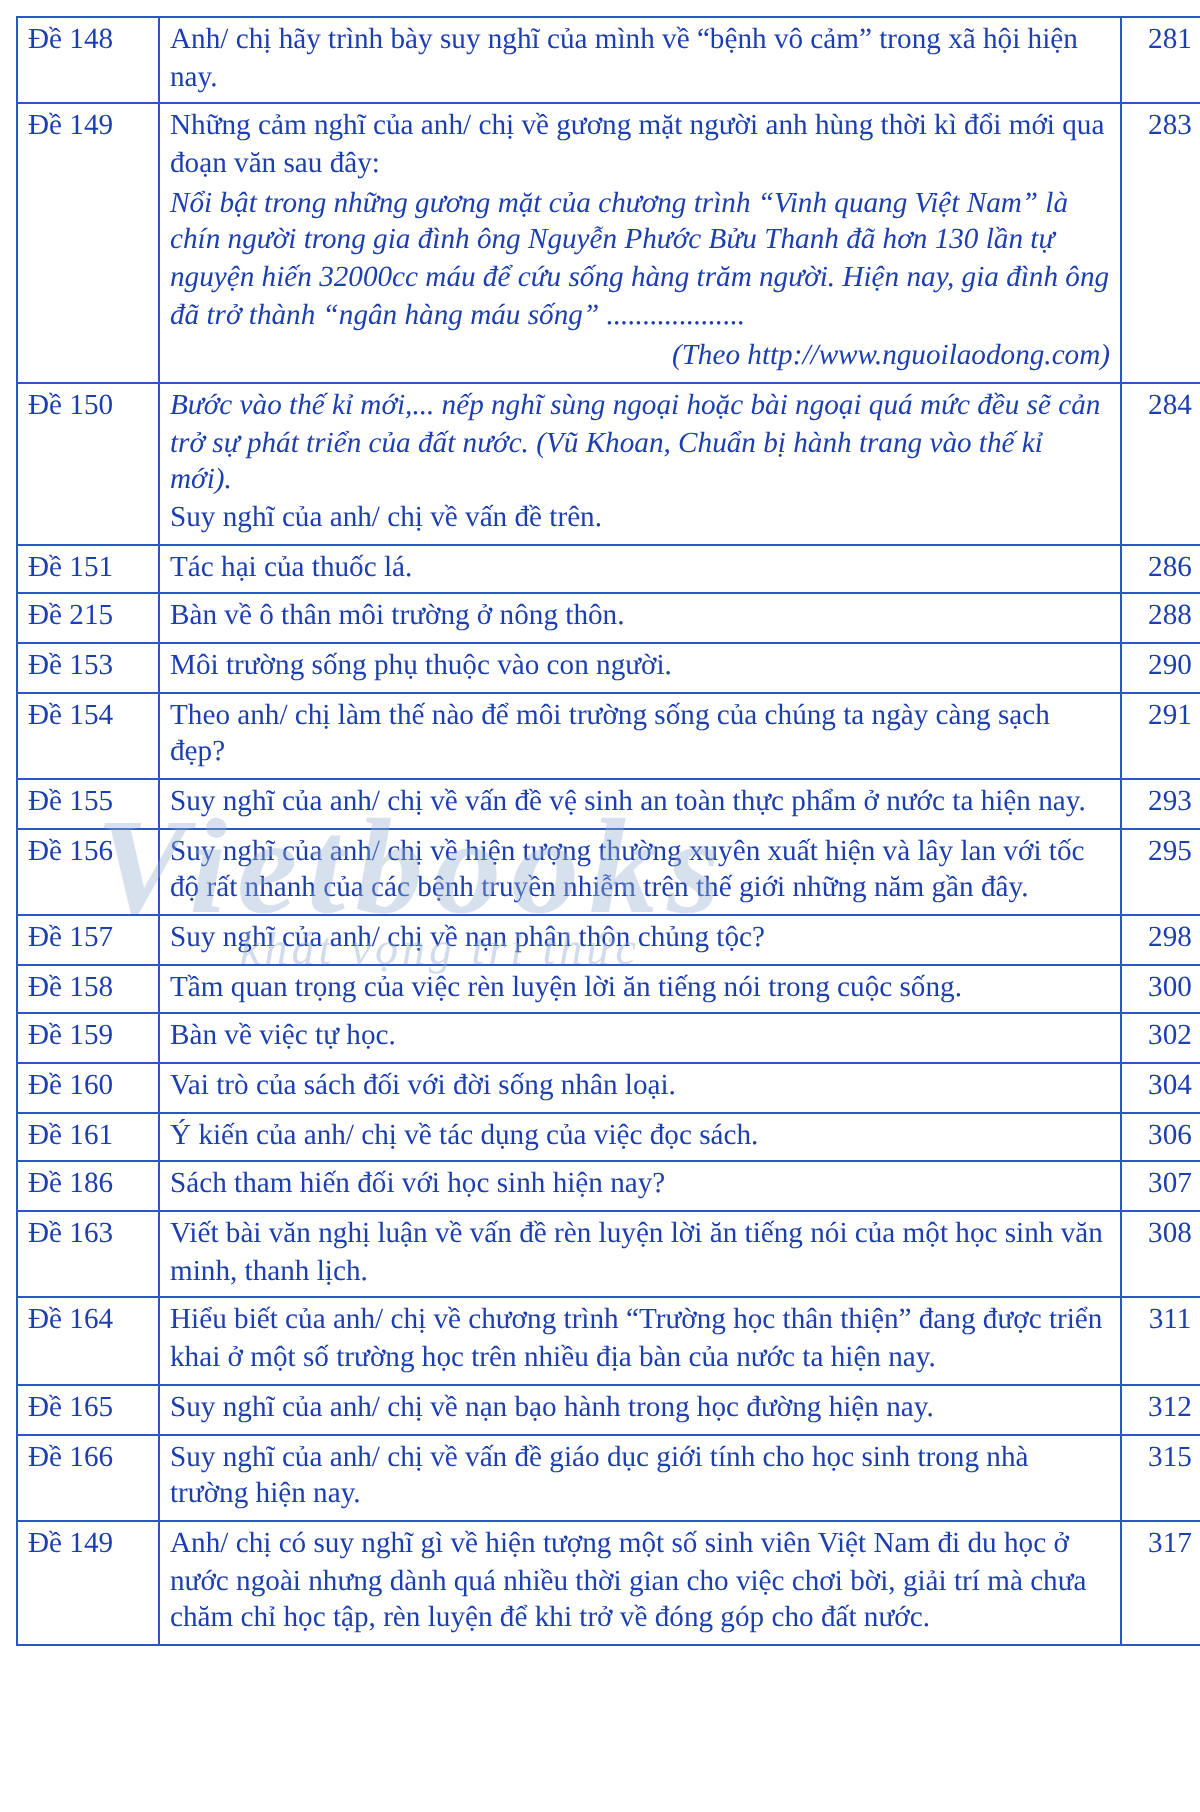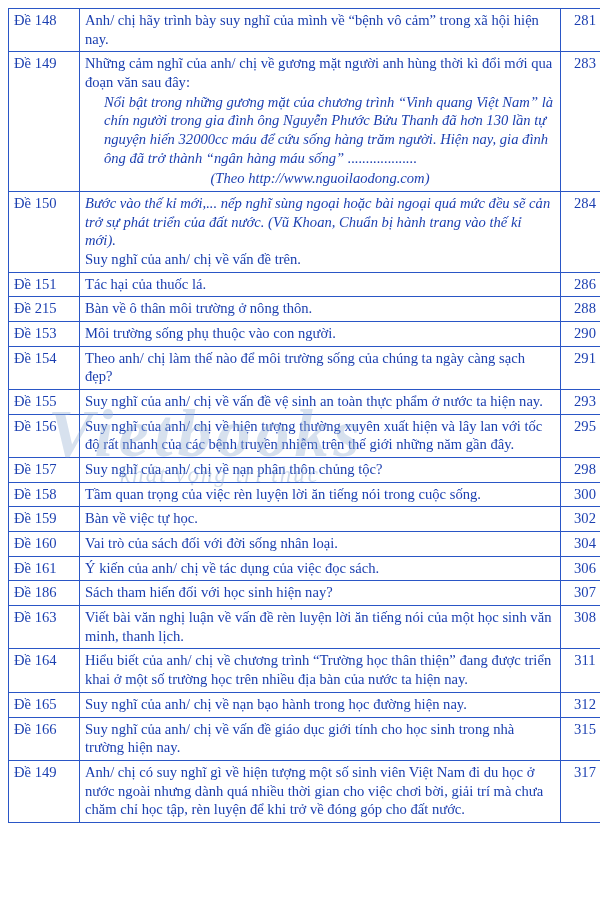--- a/index.html
+++ b/index.html
@@ -82,25 +82,24 @@
     text-align: center;
     white-space: nowrap;
   }
   .ital {
     font-style: italic;
   }
   .quote-block {
     font-style: italic;
     display: block;
     margin-top: 1px;
-    margin-left: 19px;
   }
   .src-line {
     display: block;
-    text-align: center;
+    text-align: right;
     font-style: italic;
     margin-top: 2px;
   }
 </style>
 </head>
 <body>
 
 <div class="page">
 
   <table class="toc">

